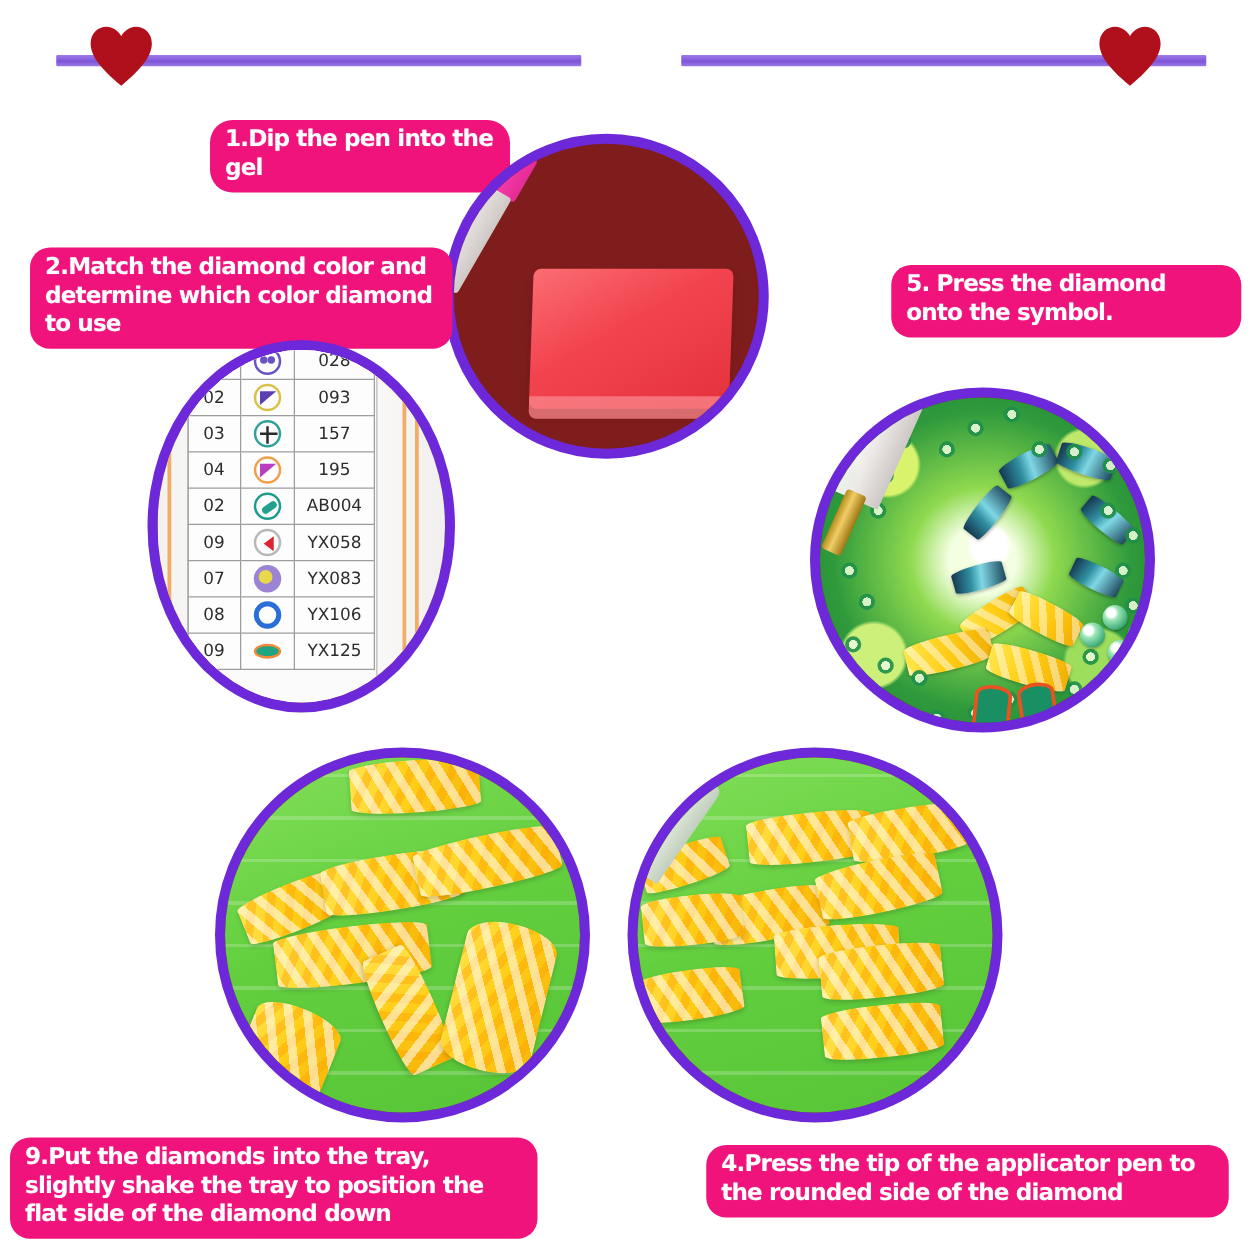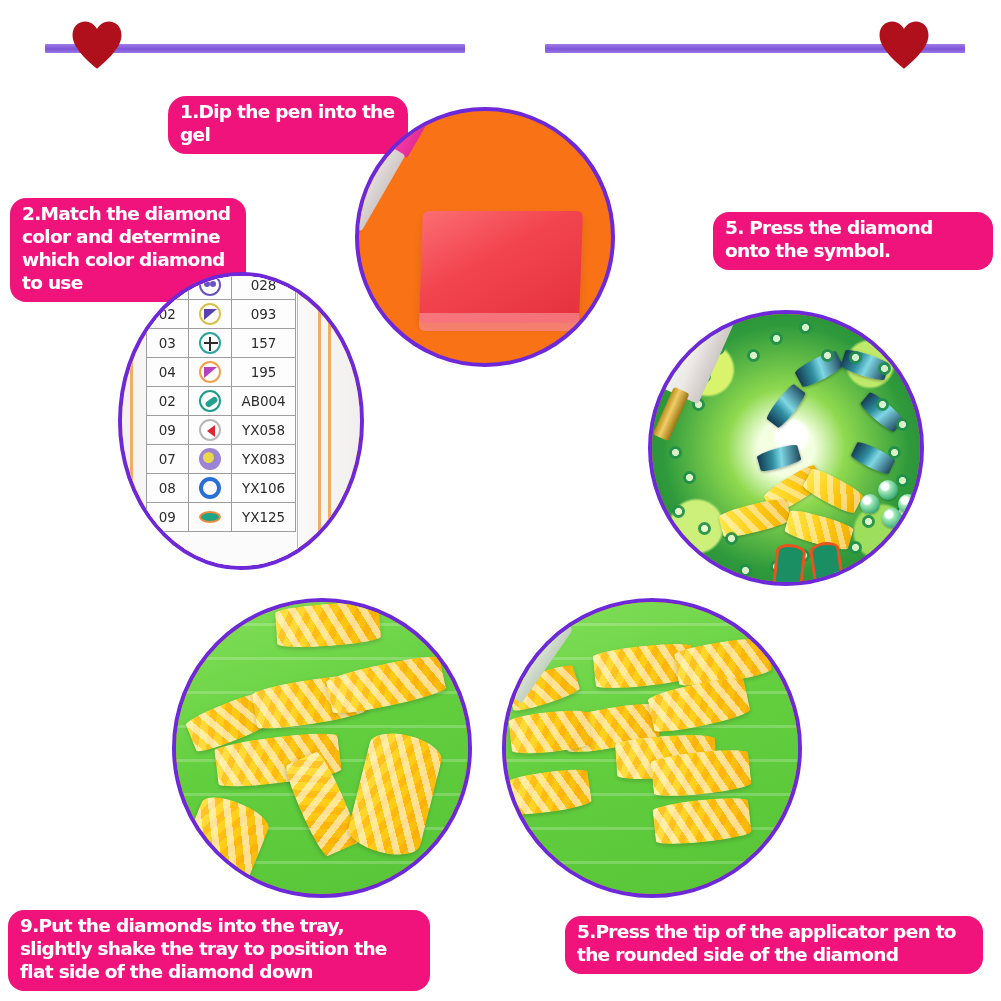--- a/index.html
+++ b/index.html
@@ -67,33 +67,33 @@
     font-family: "DejaVu Sans", sans-serif;
     font-weight: 700;
     font-size: 18.5px;
     line-height: 1.24;
     letter-spacing: -0.7px;
     padding: 5px 12px 7px 12px;
     box-sizing: border-box;
     text-shadow: 0 0 1px rgba(255,255,255,.25);
   }
   .callout.c1 { left: 168px; top: 96px;  width: 240px; border-radius: 18px; }
-  .callout.c2 { left: 10px;  top: 198px; width: 236px; }
+  .callout.c2 { left: 24px;  top: 198px; width: 338px; }
   .callout.c5 { left: 713px; top: 212px; width: 280px; }
   .callout.c3 { left: 8px;   top: 910px; width: 422px; }
   .callout.c4 { left: 565px; top: 916px; width: 418px; }
 
   
   .photo-circle {
     position: absolute;
     border-radius: 50%;
-    border: 4px solid #6d28d9;
+    border: 8px solid #6d28d9;
     box-sizing: border-box;
     overflow: hidden;
-    background: #f97316;
+    background: #7f1d1d;
   }
   .ph-inner { position: absolute; inset: 0; }
 
   
   .c1-circle { left: 355px; top: 107px; width: 260px; height: 260px; }
   .gelpad {
     position: absolute;
     left: 62px; top: 100px;
     width: 160px; height: 112px;
     background: linear-gradient(150deg,#fb6d73 0%, #f2444f 42%, #e4323d 100%);
@@ -423,15 +423,15 @@
           <div class="dia" style="left: 146px; top: 150px; width: 98px; height: 42px; transform: rotate(-6deg);"></div>
           <div class="dia" style="left: 0px; top: 170px; width: 84px; height: 40px; transform: rotate(-8deg);"></div>
           <div class="dia" style="left: 148px; top: 198px; width: 96px; height: 42px; transform: rotate(-6deg);"></div>
         </div>
       <div class="pen4">
         <div class="p-body"></div>
         <div class="p-tip"></div>
       </div>
     </div>
   </div>
-  <div class="callout c4">5.Press the tip of the applicator pen to the rounded side of the diamond</div>
+  <div class="callout c4">4.Press the tip of the applicator pen to the rounded side of the diamond</div>
 
 </div>
 
 </body></html>

